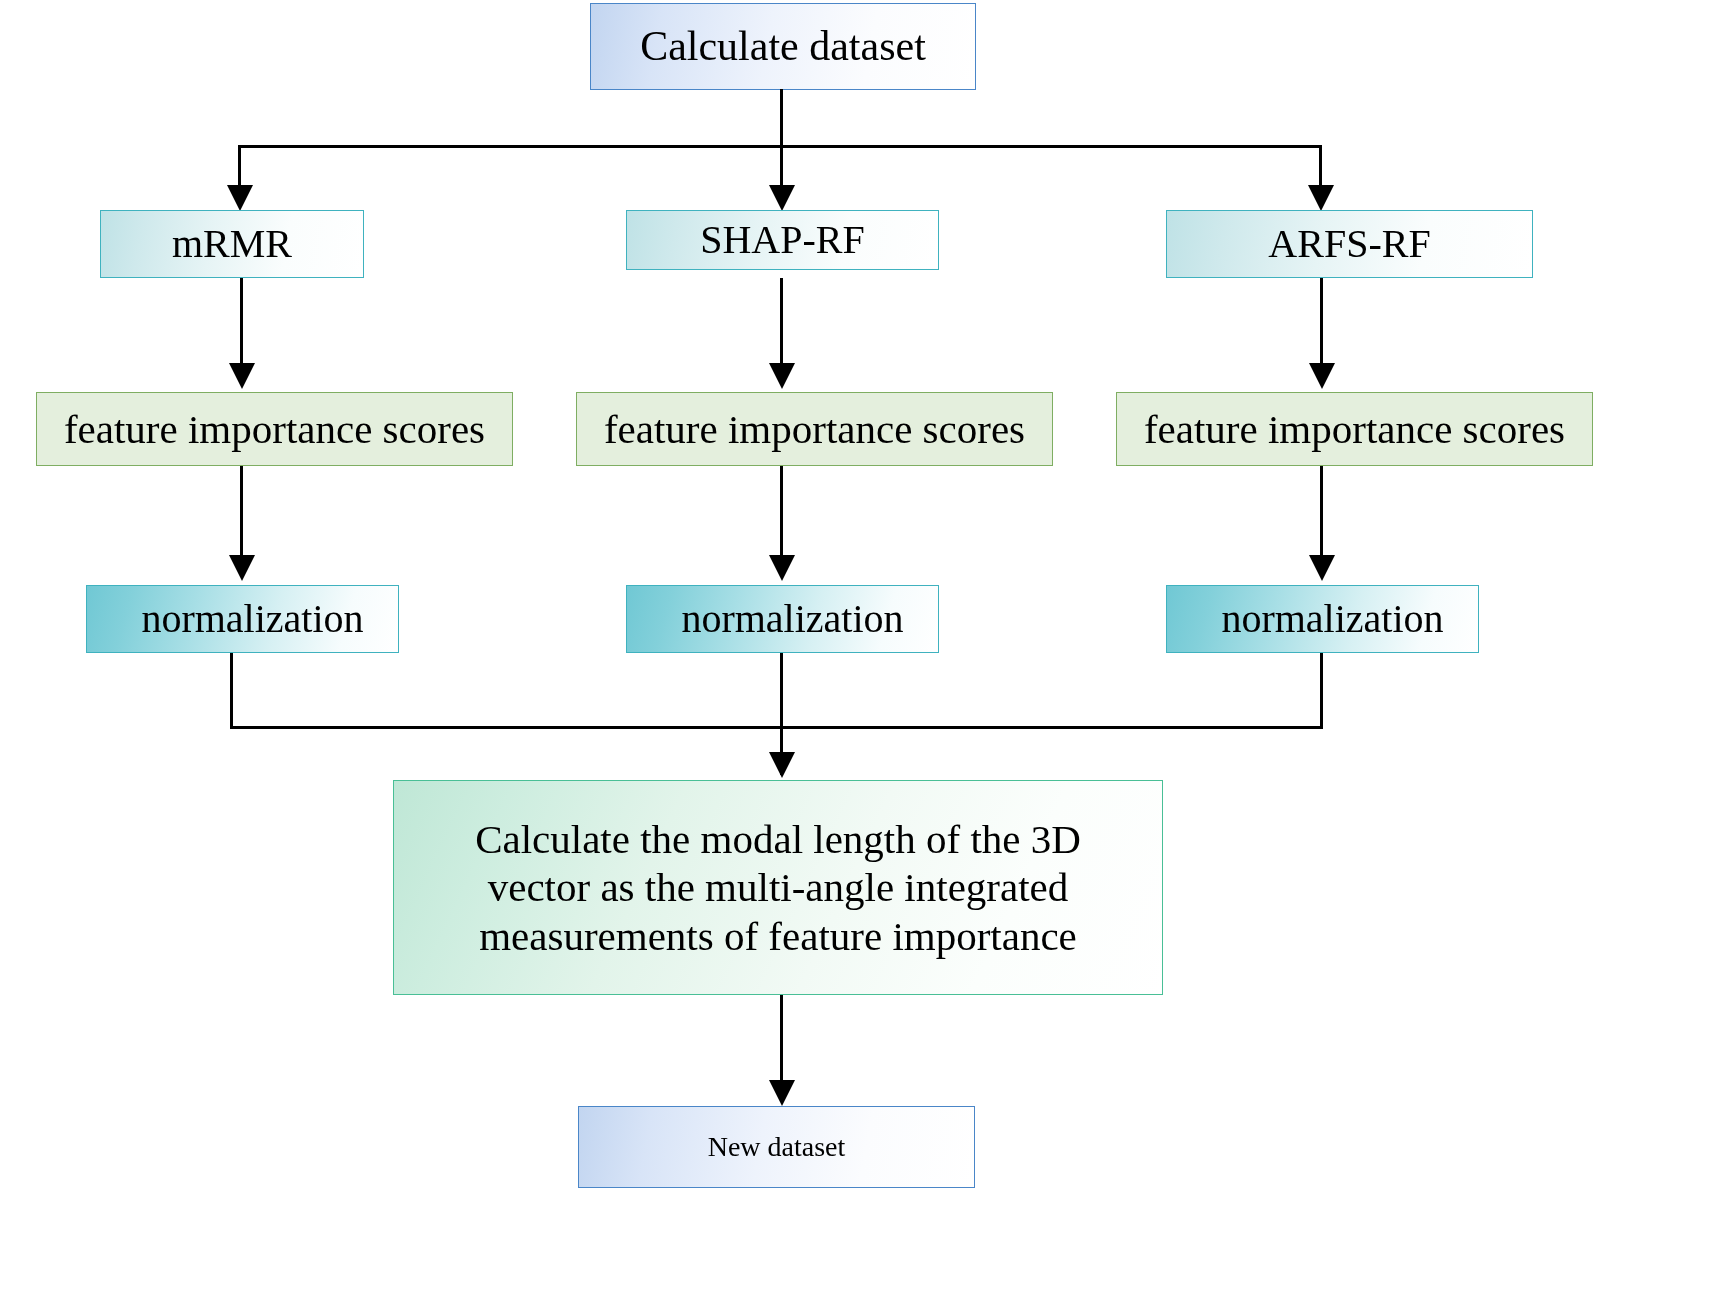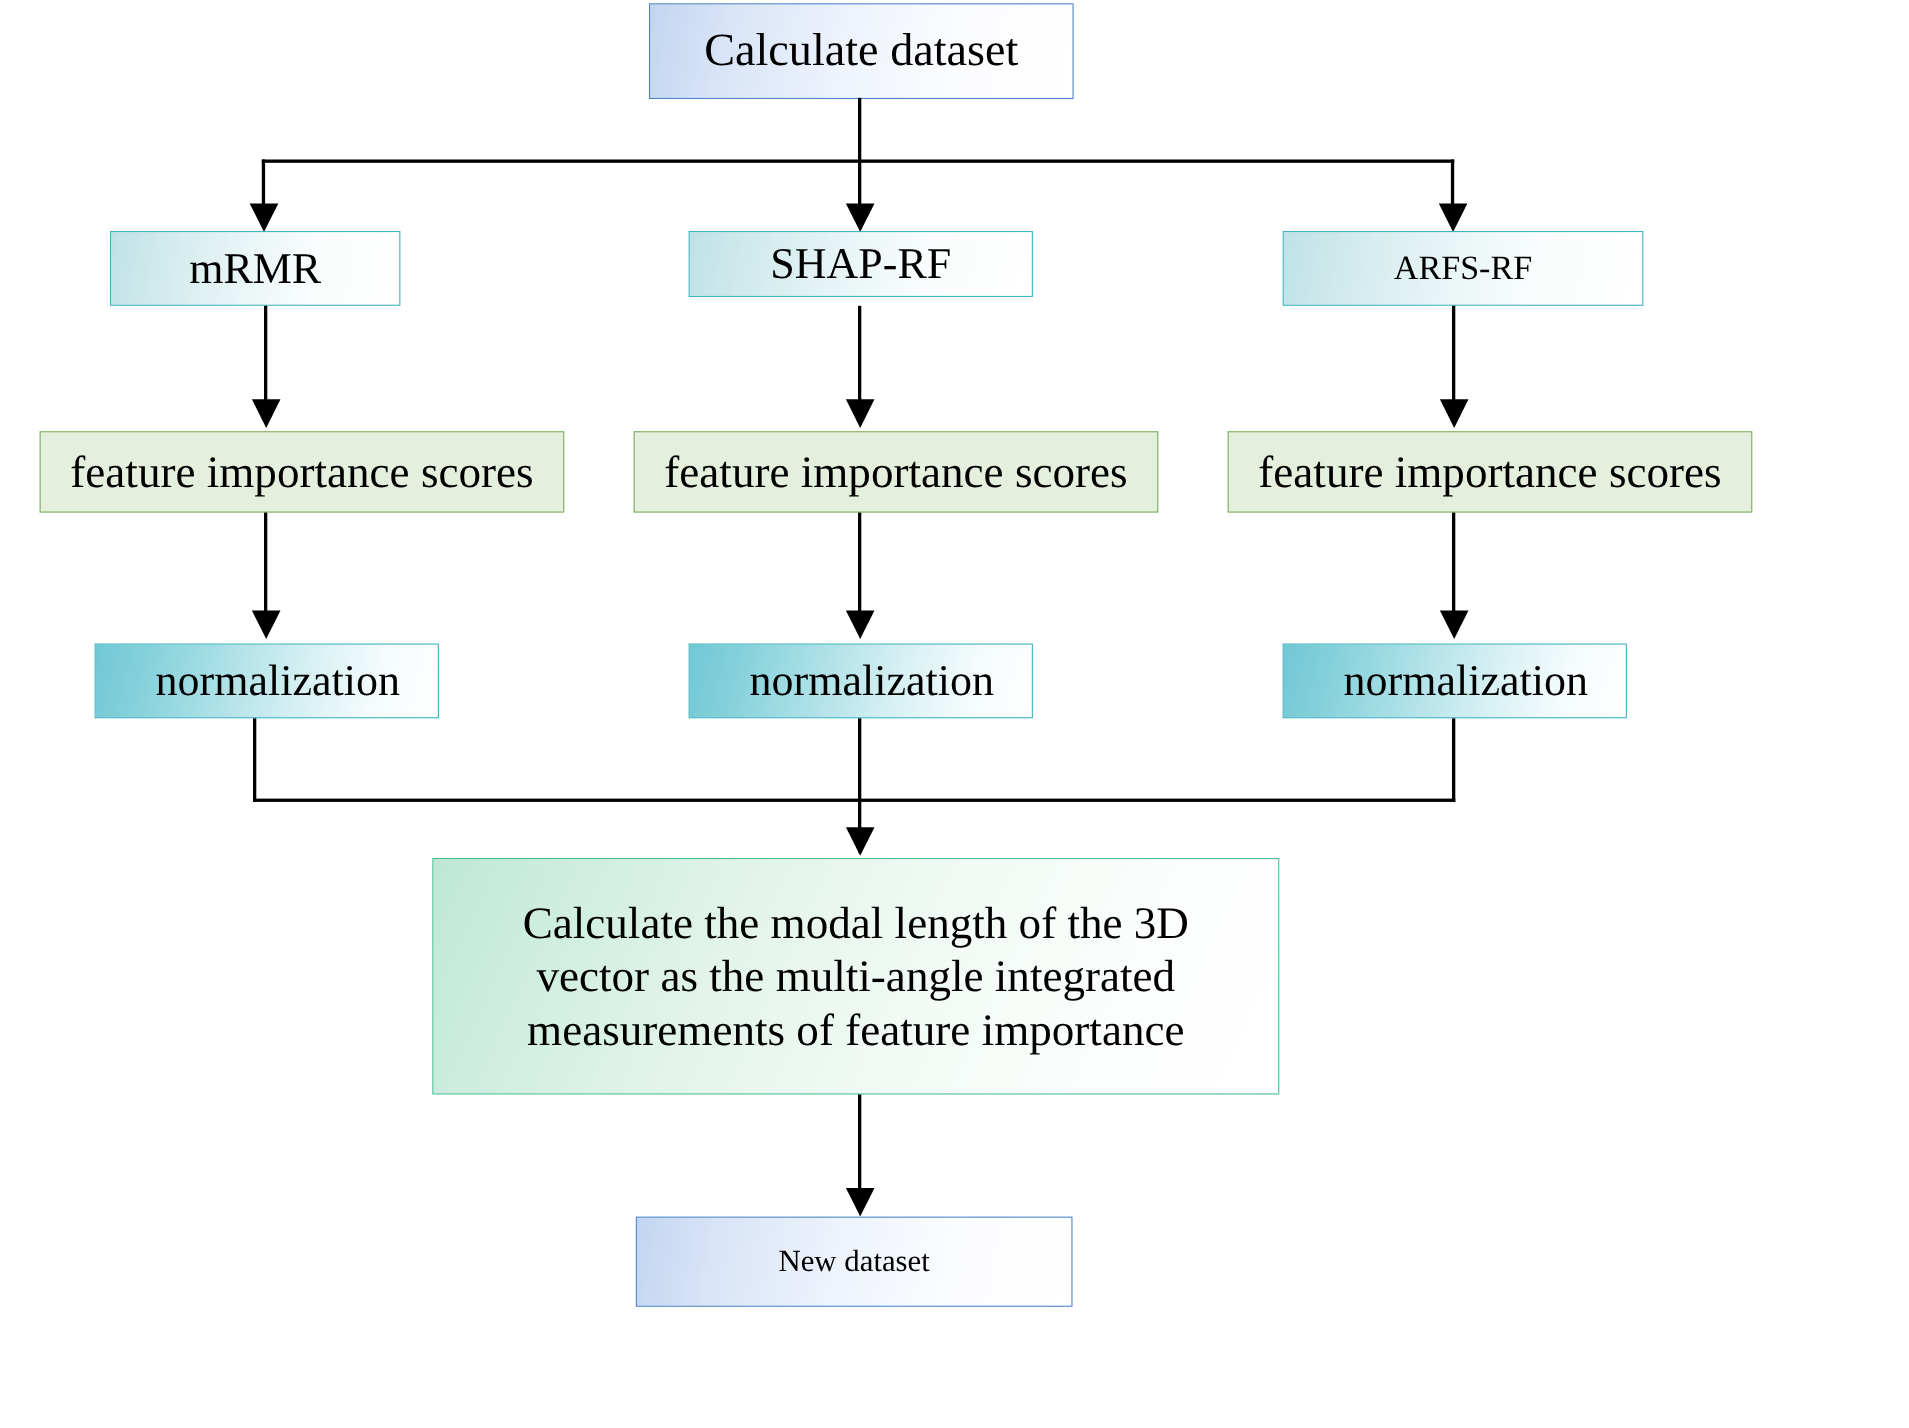--- a/index.html
+++ b/index.html
@@ -90,21 +90,21 @@
   <div class="arrowhead" style="left:1308px; top:185px;"></div>
 
   <div class="node box-teal" style="left:85px; top:210px; width:264px; height:68px; font-size:40px;margin-left:15px;">
     <span>mRMR</span>
   </div>
 
   <div class="node box-teal" style="left:626px; top:210px; width:313px; height:60px; font-size:40px;">
     <span>SHAP-RF</span>
   </div>
 
-  <div class="node box-teal" style="left:1166px; top:210px; width:328px; height:68px; font-size:31px;">
+  <div class="node box-teal" style="left:1166px; top:210px; width:367px; height:68px; font-size:40px;">
     <span>ARFS-RF</span>
   </div>
 
   <div class="edge edge-v" style="left:240px; top:278px; width:3px; height:90px;"></div>
   <div class="arrowhead" style="left:229px; top:363px;"></div>
 
   <div class="edge edge-v" style="left:780px; top:278px; width:3px; height:90px;"></div>
   <div class="arrowhead" style="left:769px; top:363px;"></div>
 
   <div class="edge edge-v" style="left:1320px; top:278px; width:3px; height:90px;"></div>

